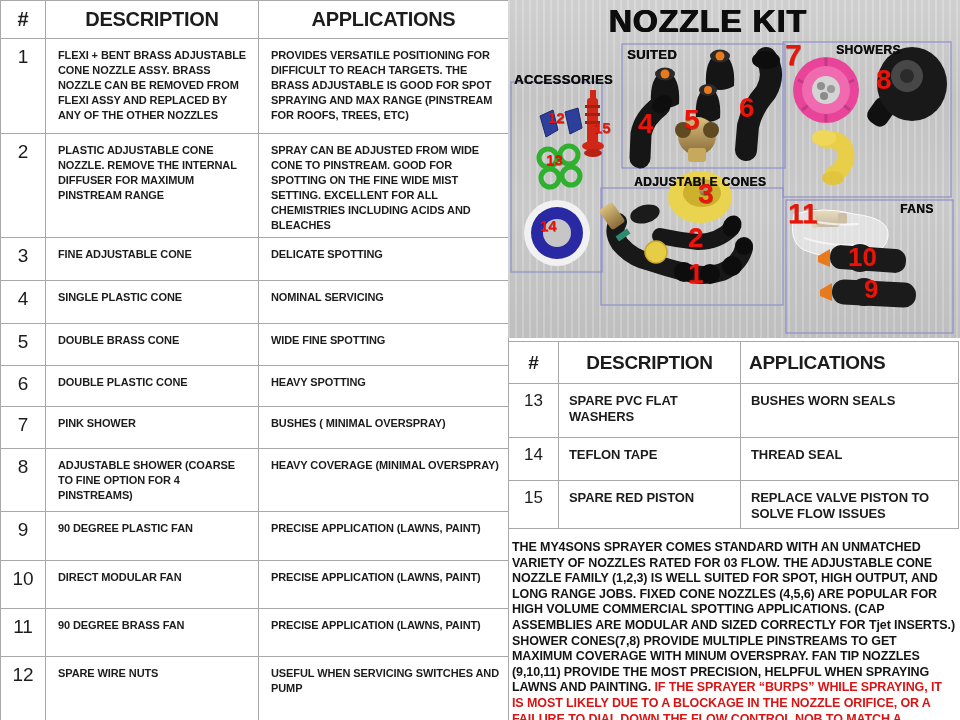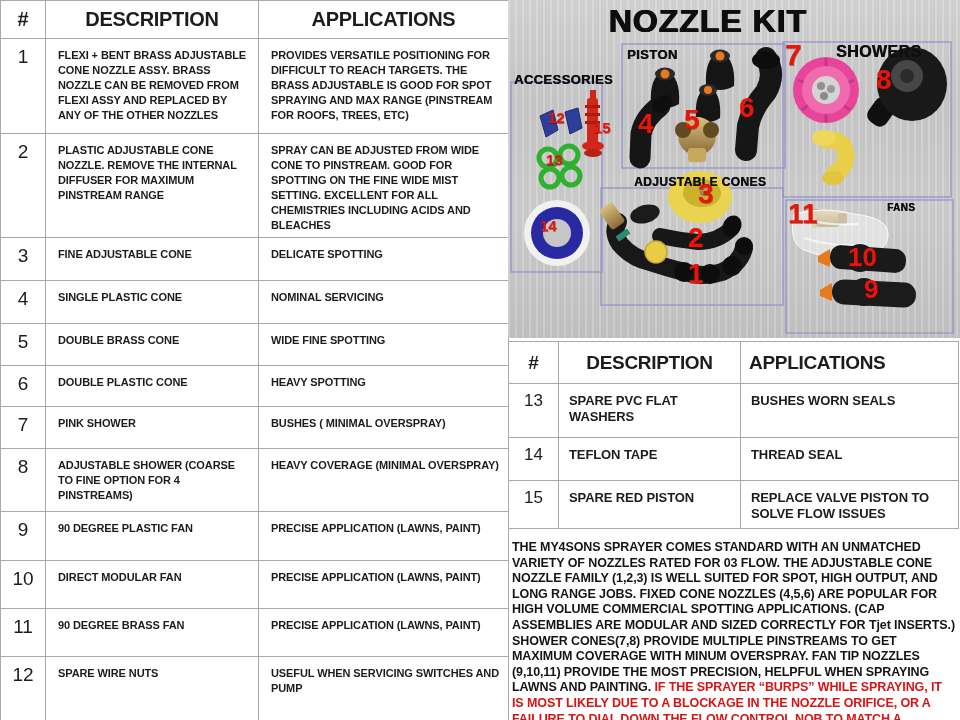--- a/index.html
+++ b/index.html
@@ -256,24 +256,24 @@
       <g>
         <polygon points="312,290 324,283 324,301 312,296" fill="#e87a1e"></polygon>
         <rect x="324" y="281" width="84" height="25" rx="12" fill="#1b1b1b" transform="rotate(3 366 293)"></rect>
         <circle cx="356" cy="292" r="14" fill="#1b1b1b"></circle>
       </g>
     </svg>
 
     <div class="ptitle">NOZZLE KIT</div>
 
     <div class="glab" style="left:6px;top:72px;font-size:13px">ACCESSORIES</div>
-    <div class="glab" style="left:119px;top:47px;font-size:13px">PISTON</div>
-    <div class="glab" style="left:328px;top:43px;font-size:16px">SHOWERS</div>
+    <div class="glab" style="left:119px;top:47px;font-size:13px">SUITED</div>
+    <div class="glab" style="left:328px;top:43px;font-size:12px">SHOWERS</div>
     <div class="glab" style="left:126px;top:175px;font-size:12px">ADJUSTABLE CONES</div>
-    <div class="glab" style="left:379px;top:202px;font-size:10px">FANS</div>
+    <div class="glab" style="left:392px;top:202px;font-size:12px">FANS</div>
 
     <div class="num" style="left:180px;top:260px;font-size:28px">1</div>
     <div class="num" style="left:180px;top:224px;font-size:28px">2</div>
     <div class="num" style="left:190px;top:180px;font-size:28px">3</div>
     <div class="num" style="left:130px;top:110px;font-size:28px">4</div>
     <div class="num" style="left:176px;top:106px;font-size:28px">5</div>
     <div class="num" style="left:231px;top:94px;font-size:28px">6</div>
     <div class="num" style="left:277px;top:40px;font-size:30px">7</div>
     <div class="num" style="left:368px;top:66px;font-size:28px">8</div>
     <div class="num" style="left:356px;top:276px;font-size:26px">9</div>

